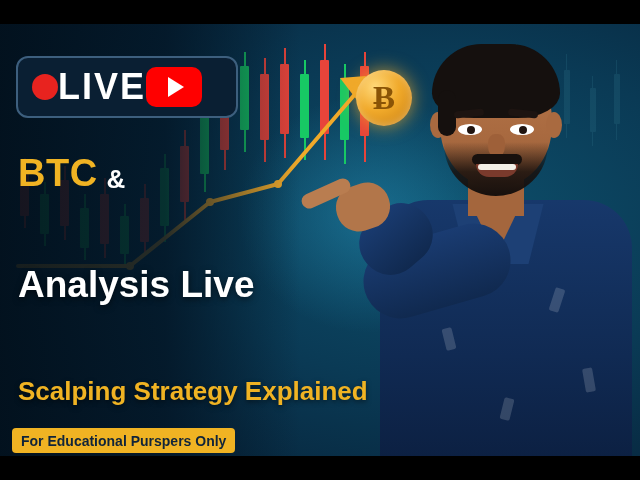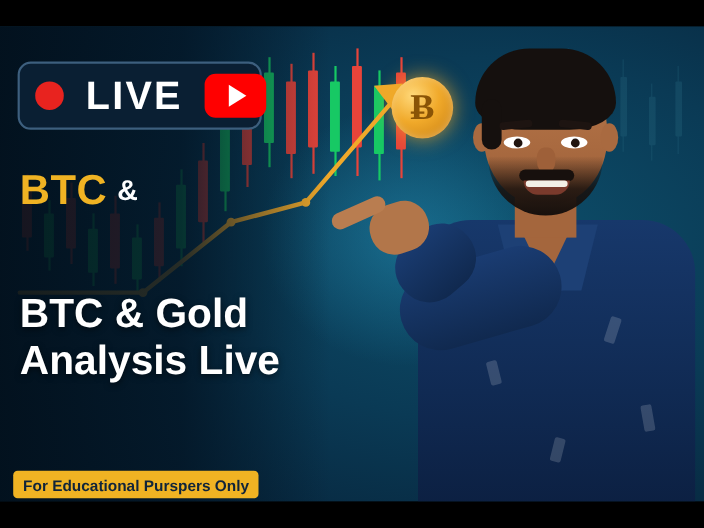--- a/index.html
+++ b/index.html
@@ -29,28 +29,28 @@
   .dn{background:#e8443a;}
   
   .coin{position:absolute;left:356px;top:46px;width:56px;height:56px;border-radius:50%;
         background:radial-gradient(circle at 34% 30%, #ffd879 0%, #f0a92a 45%, #c67c11 100%);
         box-shadow:0 0 18px rgba(240,169,42,.75), inset 0 0 8px rgba(255,255,255,.35);
         display:flex;align-items:center;justify-content:center;}
   .coin span{color:#8a5406;font-size:33px;font-weight:bold;font-family:"Liberation Serif",serif;line-height:1;}
 
   
   .live{position:absolute;left:16px;top:32px;width:222px;height:62px;border-radius:12px;
-        background:#0a1f33;border:2px solid #3d5f7e;display:flex;align-items:center;gap:20px;padding:0 14px;box-sizing:border-box;}
+        background:#0a1f33;border:2px solid #3d5f7e;display:flex;align-items:center;gap:0;padding:0 14px;box-sizing:border-box;}
   .rec-dot{width:26px;height:26px;border-radius:50%;background:#e8231f;flex:none;}
   .live-text{color:#fff;font-size:36px;font-weight:bold;letter-spacing:2px;line-height:1;}
   .yt{width:56px;height:40px;border-radius:10px;background:#ff0000;display:flex;align-items:center;justify-content:center;flex:none;}
   .yt i{display:block;width:0;height:0;border-left:16px solid #fff;border-top:10px solid transparent;border-bottom:10px solid transparent;margin-left:4px;}
 
   
-  .btcgold{position:absolute;left:18px;top:128px;display:flex;align-items:center;gap:9px;}
+  .btcgold{position:absolute;left:18px;top:128px;display:flex;align-items:flex-end;gap:9px;}
   .btcgold .w1,.btcgold .w3{color:#f0b323;font-size:38px;font-weight:bold;letter-spacing:.5px;}
   .btcgold .w2{color:#ffffff;font-size:26px;font-weight:bold;}
 
   
   .title{position:absolute;left:18px;top:240px;color:#fff;font-size:37px;font-weight:bold;line-height:1.16;
          text-shadow:0 2px 6px rgba(0,0,0,.55);}
   .subtitle{position:absolute;left:18px;top:352px;color:#f0b323;font-size:26px;font-weight:bold;
             text-shadow:0 2px 5px rgba(0,0,0,.5);}
 
   
@@ -221,24 +221,24 @@
           <i></i>
         </div>
     </div>
 
     <div class="btcgold">
       <div class="w1">BTC</div>
       <div class="w2">&amp;</div>
     </div>
 
     <div class="title">
-      <div>BTC &amp; Gold</div>
       <div>Analysis Live</div>
     </div>
 
+    <div class="subtitle">Scalping Strategy Explained</div>
 
     <div class="edu">
       <span>For Educational Purspers Only</span>
     </div>
 
   </div>
 
   <div class="bar-bottom"></div>
 </div>
 

